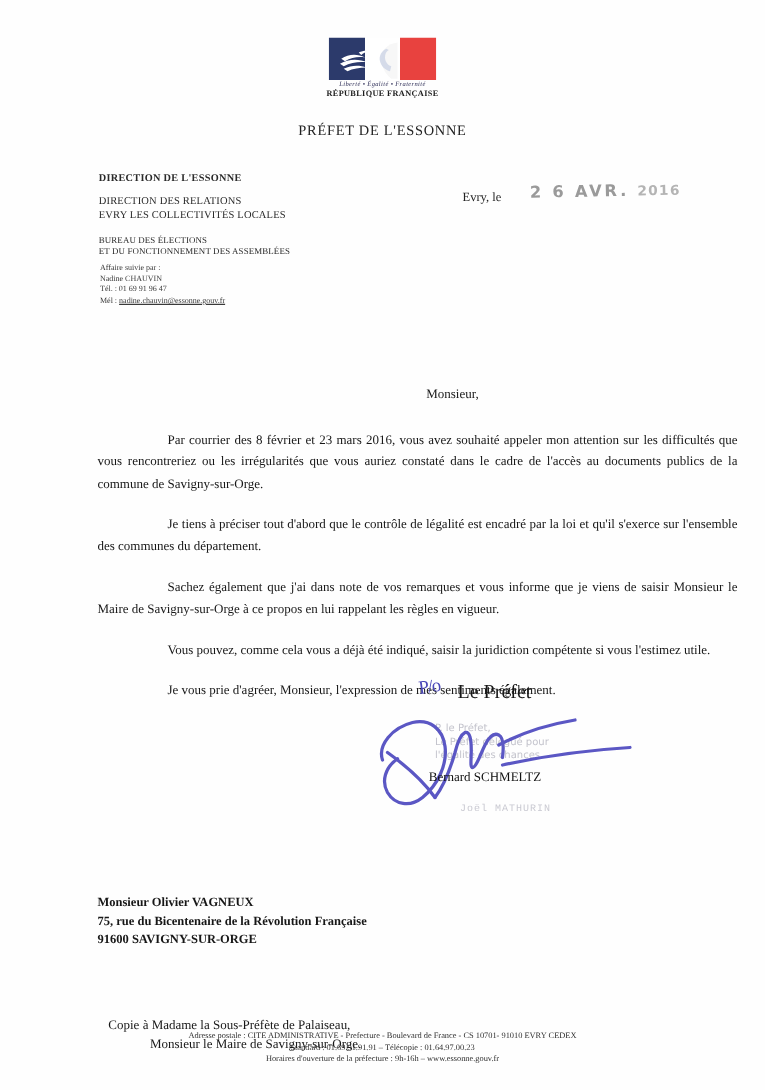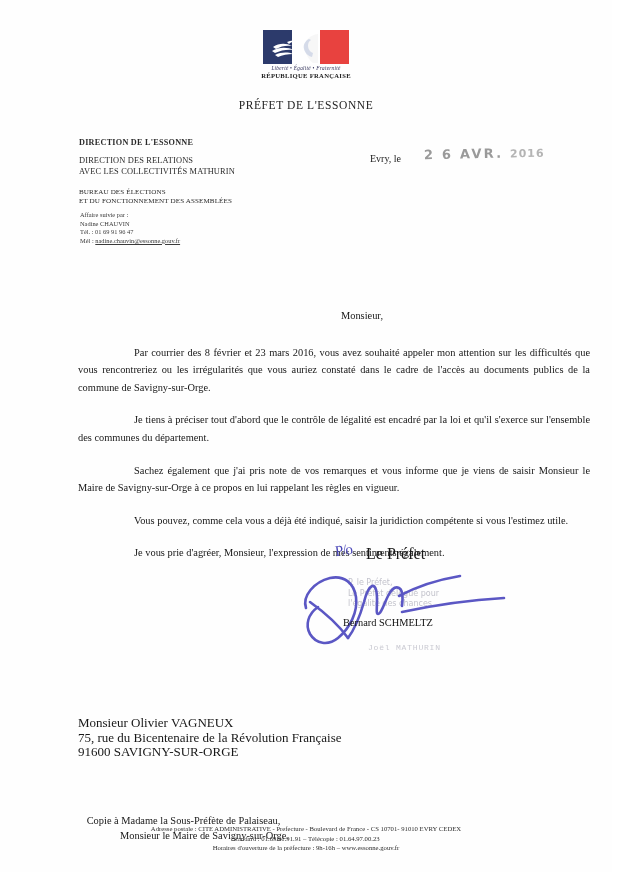--- a/index.html
+++ b/index.html
@@ -209,23 +209,24 @@
     font-size: 10.4px;
     color: #111;
     white-space: nowrap;
   }
 
   
   .recipient {
     position: absolute;
     left: 78px;
     top: 716px;
-    font-size: 13px;
+    font-size: 10px;
     line-height: 14.5px;
     color: #171717;
+    font-weight: bold;
   }
 
   
   .copy-block {
     position: absolute;
     left: 78px;
     top: 814px;
     font-size: 10.4px;
     line-height: 14.5px;
     color: #171717;
@@ -266,21 +267,21 @@
     </svg>
     <div class="logo-caption-1">Liberté • Égalité • Fraternité</div>
     <div class="logo-caption-2">RÉPUBLIQUE FRANÇAISE</div>
   </div>
 
   <div class="prefet-title">PRÉFET DE L'ESSONNE</div>
 
   <div class="hdr hdr-1">DIRECTION DE L'ESSONNE</div>
   <div class="hdr hdr-2">
     <div>DIRECTION DES RELATIONS</div>
-    <div>AVEC LES COLLECTIVITÉS MATHURIN</div>
+    <div>EVRY LES COLLECTIVITÉS LOCALES</div>
   </div>
   <div class="hdr hdr-3">
     <div>BUREAU DES ÉLECTIONS</div>
     <div>ET DU FONCTIONNEMENT DES ASSEMBLÉES</div>
   </div>
 
   <div class="affair">
     <div>Affaire suivie par :</div>
     <div>Nadine CHAUVIN</div>
     <div>Tél. : 01 69 91 96 47</div>
@@ -293,21 +294,21 @@
   <div class="dateline">Evry, le</div>
   <div class="date-stamp">
     <span>2 6 AVR.</span>
     <span class="yr">2016</span>
   </div>
 
   <div class="body-text">
     <p class="salutation">Monsieur,</p>
     <p>Par courrier des 8 février et 23 mars 2016, vous avez souhaité appeler mon attention sur les difficultés que vous rencontreriez ou les irrégularités que vous auriez constaté dans le cadre de l'accès au documents publics de la commune de Savigny-sur-Orge.</p>
     <p>Je tiens à préciser tout d'abord que le contrôle de légalité est encadré par la loi et qu'il s'exerce sur l'ensemble des communes du département.</p>
-    <p>Sachez également que j'ai pris note de vos remarques et vous informe que je viens de saisir Monsieur le Maire de Savigny-sur-Orge à ce propos en lui rappelant les règles en vigueur.</p>
+    <p>Sachez également que j'ai dans note de vos remarques et vous informe que je viens de saisir Monsieur le Maire de Savigny-sur-Orge à ce propos en lui rappelant les règles en vigueur.</p>
     <p>Vous pouvez, comme cela vous a déjà été indiqué, saisir la juridiction compétente si vous l'estimez utile.</p>
     <p class="closing">Je vous prie d'agréer, Monsieur,  l'expression de mes sentiments également.</p>
   </div>
 
   <div class="sig-area">
     <div class="po-mark">P/o</div>
     <div class="sig-label">Le Préfet</div>
 
     <div class="stamp-text">
       <div>P. le Préfet,</div>

